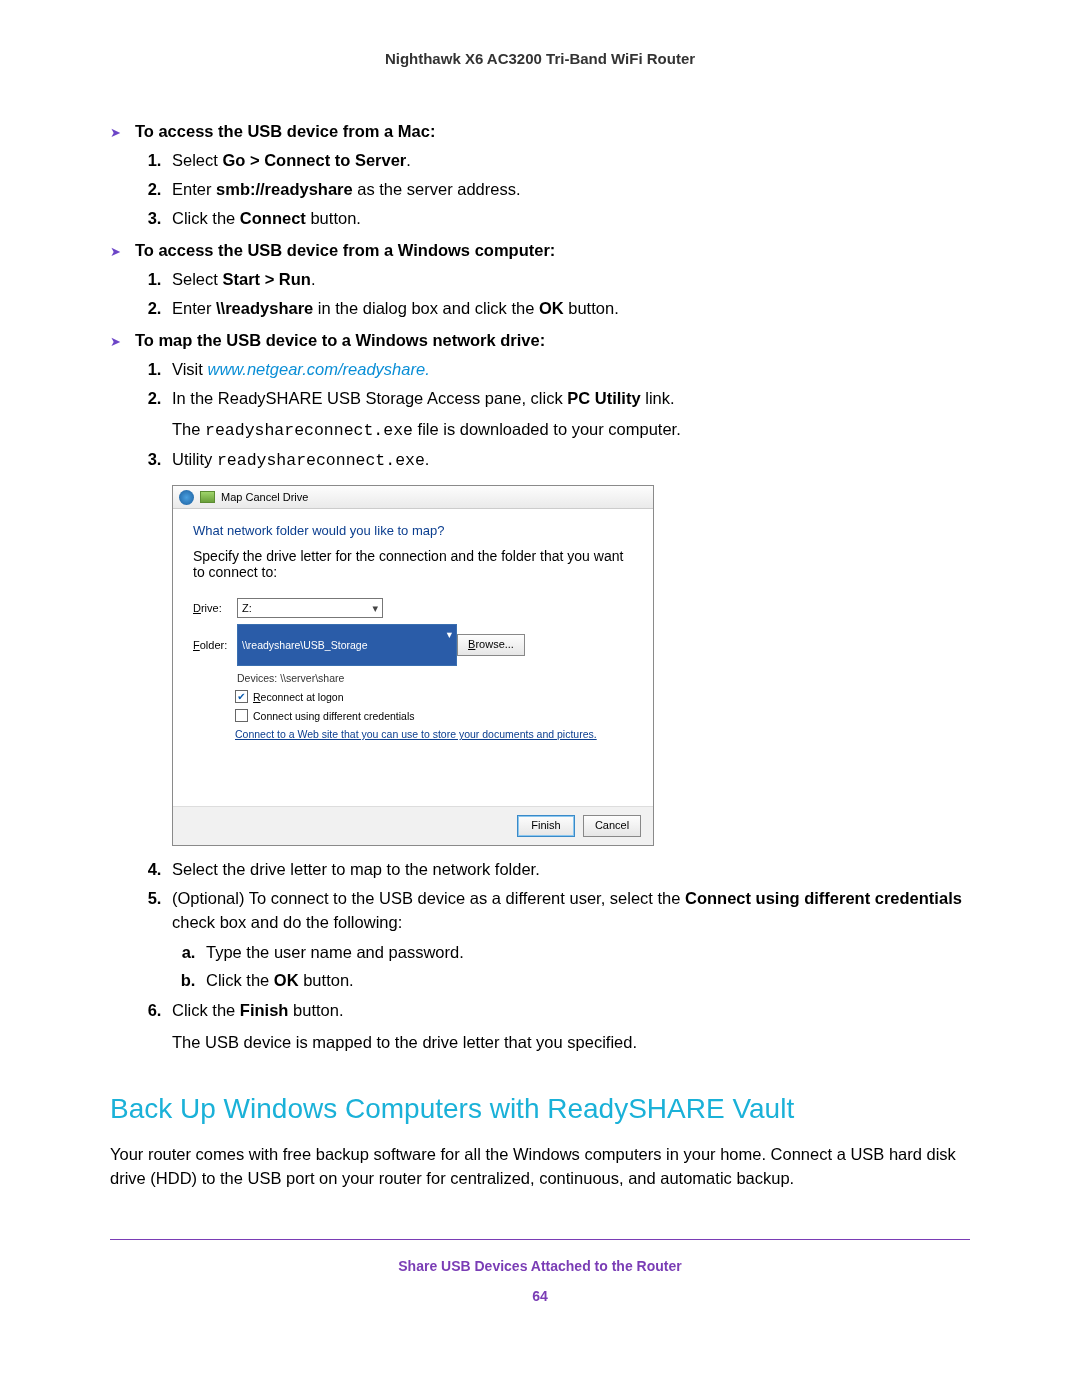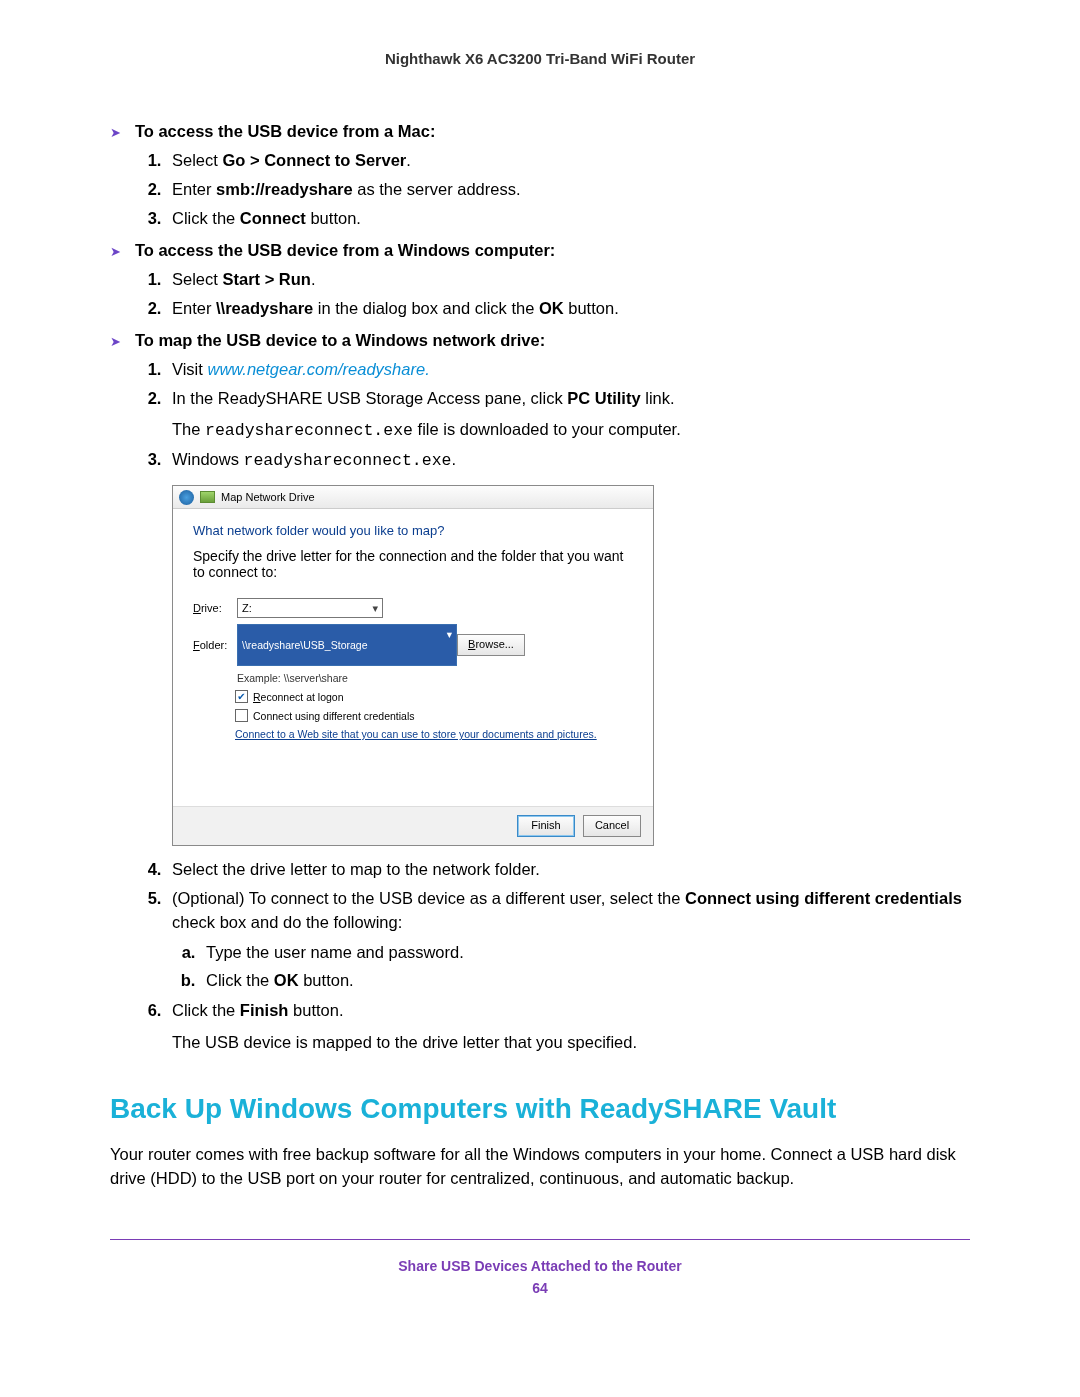--- a/index.html
+++ b/index.html
@@ -198,21 +198,21 @@
     line-height: 18px;
   }
   .dlg-btn.primary {
     border: 1px solid #3a8ac8;
     box-shadow: 0 0 0 1px #8cc7ef inset;
   }
 
   h2.section {
     color: #1ab1d8;
     font-size: 28px;
-    font-weight: bold;
+    font-weight: normal;
     margin: 38px 0 18px 0;
   }
   .para {
     line-height: 1.45;
     margin: 6px 0;
   }
   .foot-rule {
     border-top: 1px solid #7a3db5;
     margin: 48px 0 18px 0;
   }
@@ -220,21 +220,21 @@
     text-align: center;
     color: #7a3db5;
     font-weight: bold;
     font-size: 14px;
   }
   .foot-pg {
     text-align: center;
     color: #7a3db5;
     font-weight: bold;
     font-size: 14px;
-    margin-top: 6px;
+    margin-top: 14px;
   }
 </style>
 </head>
 <body>
 
 <div class="page">
 
   <div class="doc-title">Nighthawk X6 AC3200 Tri-Band WiFi Router</div>
 
   <div class="chevron-line">
@@ -258,43 +258,43 @@
 
   <div class="chevron-line">
     <span class="chevron">➤</span>
     <span class="chevron-text">To map the USB device to a Windows network drive:</span>
   </div>
   <ol class="numlist">
     <li><span>Visit </span><span class="link-ital">www.netgear.com/readyshare.</span></li>
     <li><span>In the ReadySHARE USB Storage Access pane, click </span><span class="b">PC Utility</span><span> link.</span>
       <div style="margin-top:8px;"><span>The </span><span class="mono">readyshareconnect.exe</span><span> file is downloaded to your computer.</span></div>
     </li>
-    <li><span>Windows </span><span class="mono">readyshareconnect.exe</span><span>.</span></li>
+    <li><span>Utility </span><span class="mono">readyshareconnect.exe</span><span>.</span></li>
   </ol>
 
   <div class="shot-wrap">
     <div class="shot-titlebar">
       <span class="back-circle"></span>
       <span class="drive-glyph"></span>
-      <span>Map Network Drive</span>
+      <span>Map Cancel Drive</span>
     </div>
     <div class="shot-body">
       <div class="shot-h">What network folder would you like to map?</div>
       <div class="shot-sub">Specify the drive letter for the connection and the folder that you want to connect to:</div>
 
       <div class="frow">
         <div class="flabel"><span class="ul">D</span><span>rive:</span></div>
         <div class="drive-sel">Z:</div>
       </div>
       <div class="frow">
         <div class="flabel"><span class="ul">F</span><span>older:</span></div>
         <div class="folder-sel">\\readyshare\USB_Storage</div>
         <div class="browse-btn"><span style="text-decoration:underline">B</span>rowse...</div>
       </div>
-      <div class="example">Example: \\server\share</div>
+      <div class="example">Devices: \\server\share</div>
       <div class="chk-row">
         <span class="chk">✔</span>
         <span><span style="text-decoration:underline">R</span><span>econnect at logon</span></span>
       </div>
       <div class="chk-row">
         <span class="chk"></span>
         <span>Connect using different credentials</span>
       </div>
       <div class="blue-link">Connect to a Web site that you can use to store your documents and pictures.</div>
     </div>

